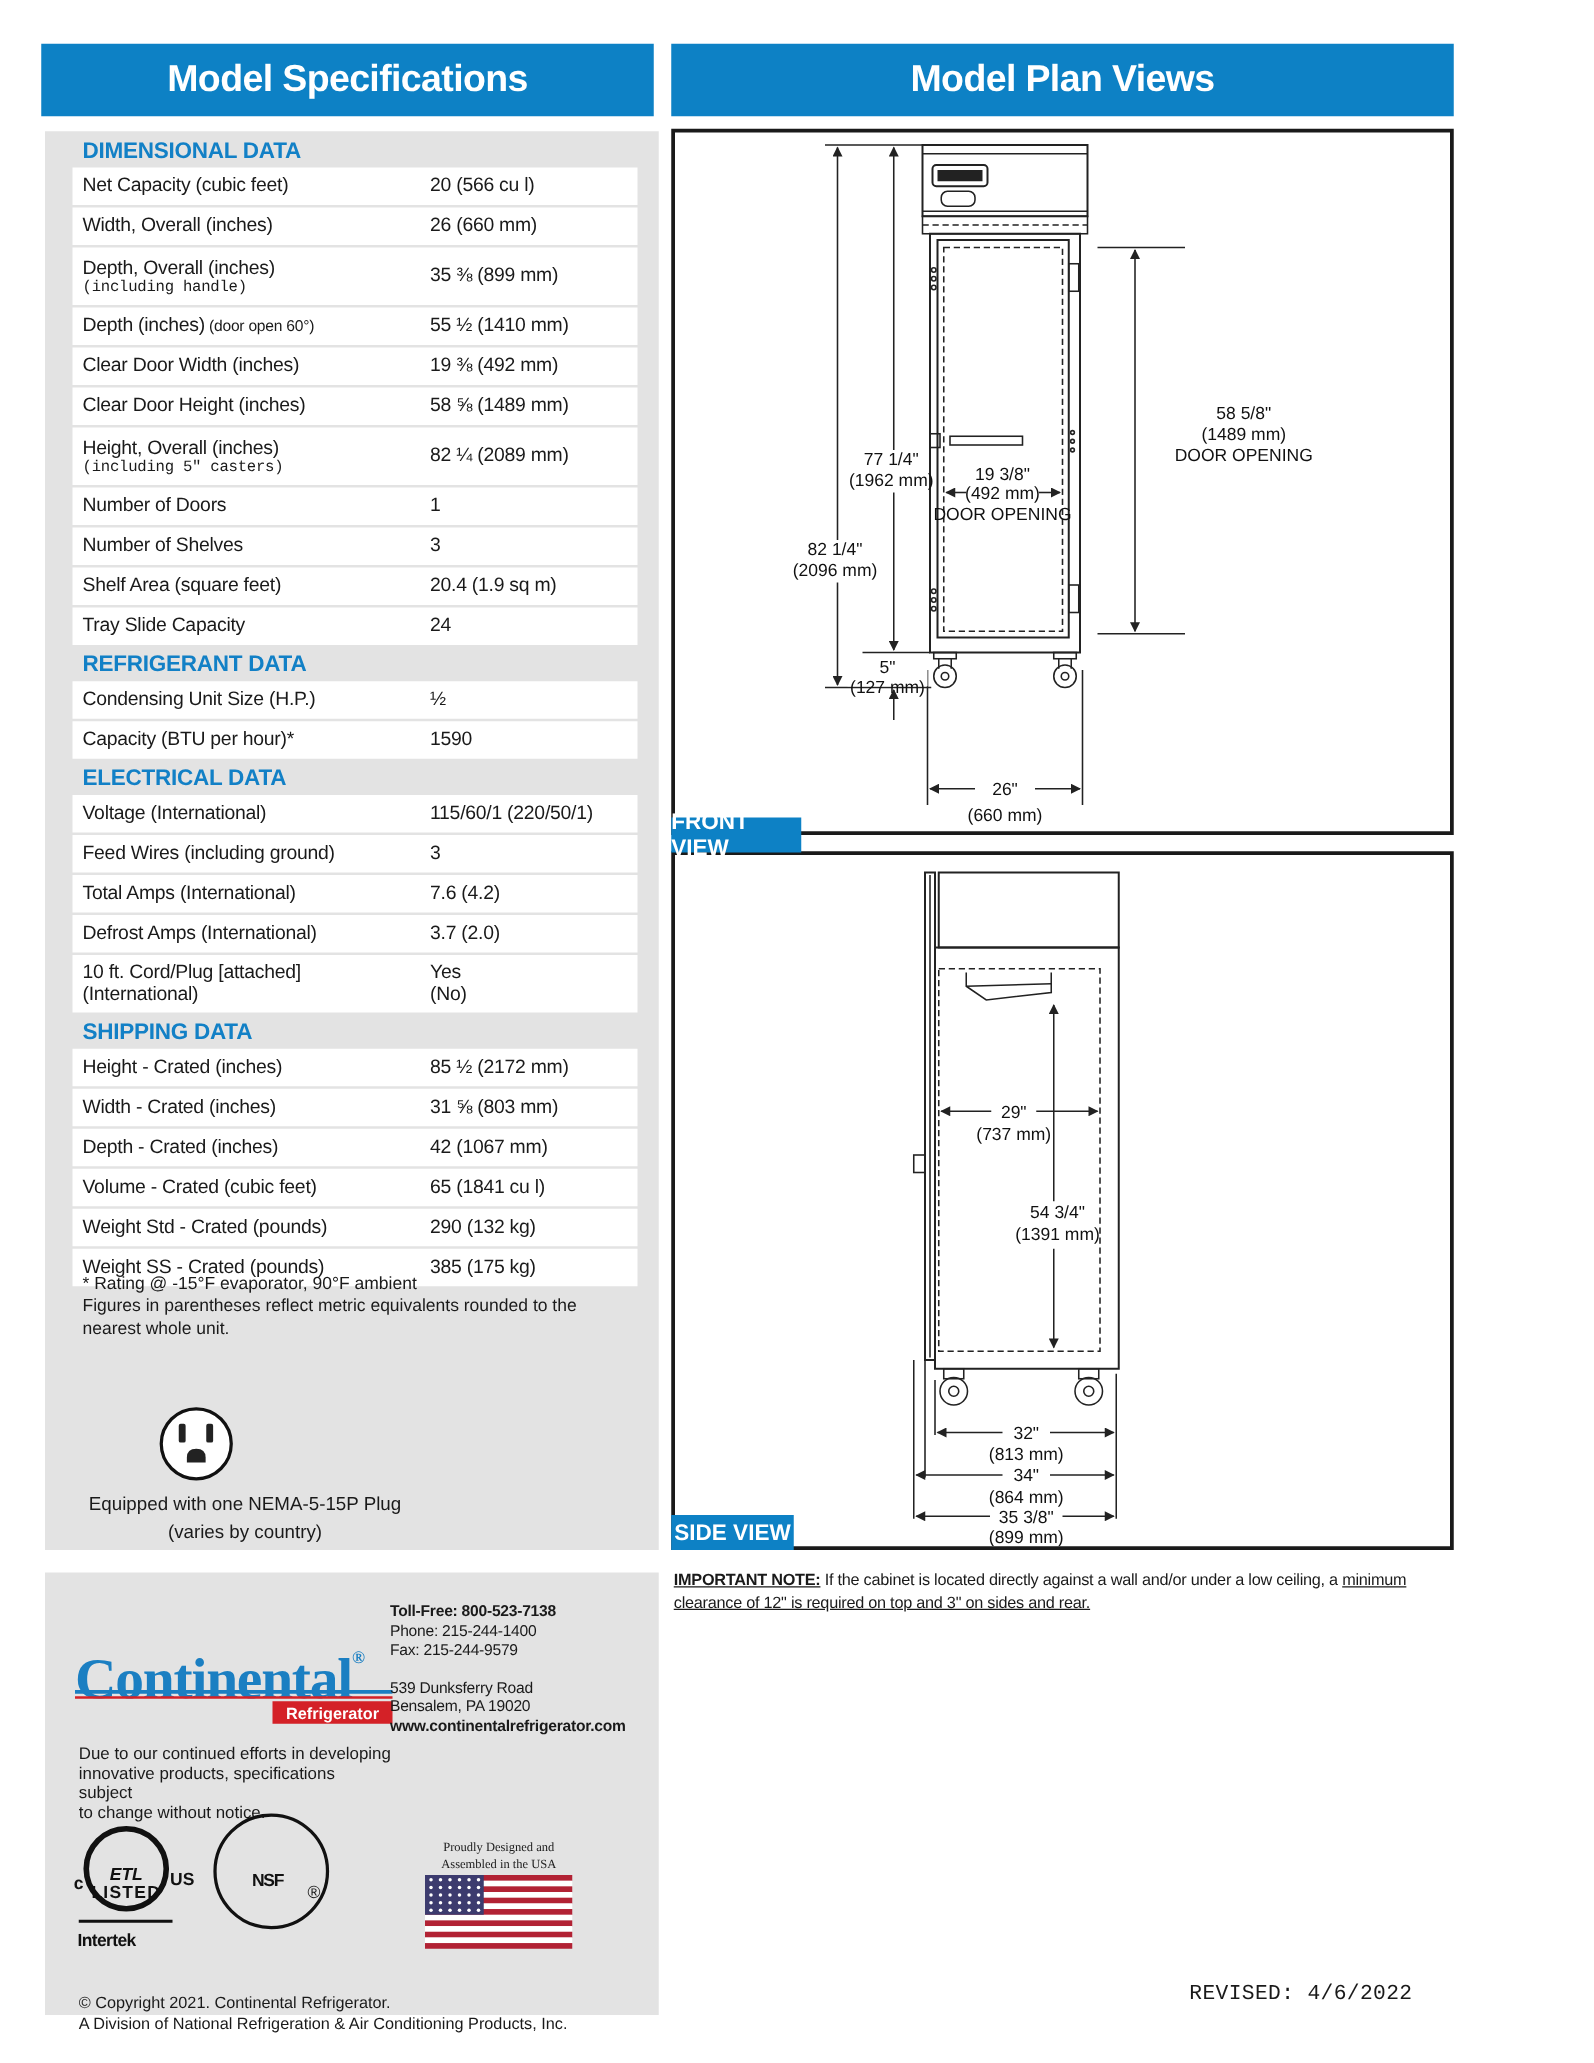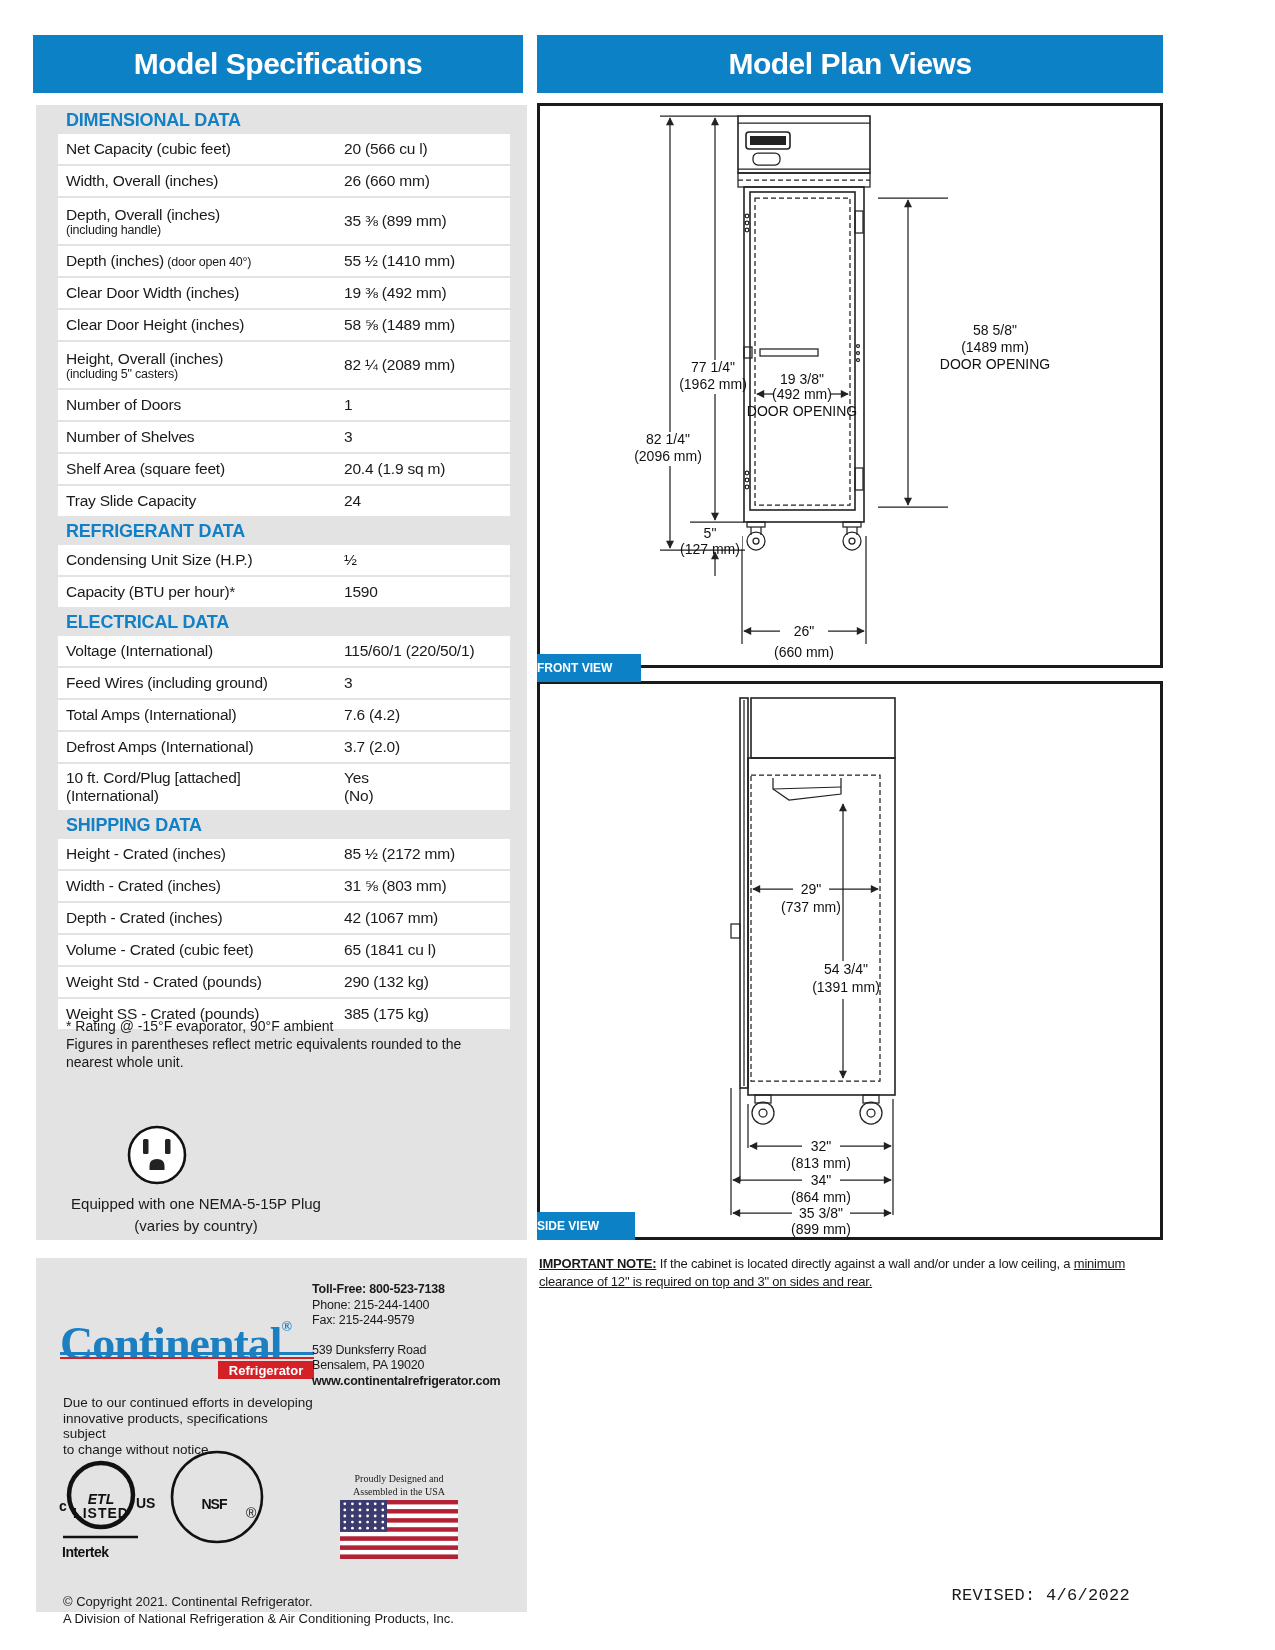--- a/index.html
+++ b/index.html
@@ -14,28 +14,28 @@
   
   .spec-table{position:absolute;left:0;top:0;width:100%;padding-top:2px;}
   .sec-hdr{height:27px;line-height:27px;padding-left:30px;color:#1280c6;font-weight:bold;
            font-size:18px;letter-spacing:-0.2px;}
   .row{display:flex;background:#fff;margin:0 17px 2px 22px;min-height:30px;align-items:center;
        font-size:15.5px;letter-spacing:-0.2px;}
   .row.tall{min-height:46px;}
   .lab{flex:0 0 286px;padding:3px 0 3px 8px;box-sizing:border-box;}
   .val{flex:1;padding:3px 0;}
   .note{font-size:12.5px;}
-  .sub{font-size:12.5px;line-height:13px;}
+  .sub{font-size:12.5px;line-height:13px;font-family:Liberation Mono, monospace;}
   .l2{line-height:18px;}
   .footnotes{position:absolute;left:58px;width:420px;font-size:14px;line-height:18px;}
   .plug-cap{position:absolute;text-align:center;font-size:15px;line-height:22px;}
   
   .view-box{position:absolute;background:#fff;border:3px solid #1a1a1a;box-sizing:border-box;}
-  .view-label{position:absolute;background:#0d81c5;color:#fff;font-weight:bold;font-size:12px;
-              display:flex;align-items:center;z-index:5;}
+  .view-label{position:absolute;background:#0d81c5;color:#fff;font-weight:bold;font-size:18px;
+              display:flex;align-items:center;justify-content:center;z-index:5;}
   svg text{font-family:"Liberation Sans","DejaVu Sans",sans-serif;font-size:14px;fill:#111;}
   svg .s{stroke:#222;fill:none;stroke-width:1.6;}
   svg .d{stroke:#222;fill:none;stroke-width:1.25;}
   svg .dash{stroke:#222;fill:none;stroke-width:1.25;stroke-dasharray:5 3;}
   svg .fill{fill:#222;stroke:none;}
   
   .imp-note{position:absolute;font-size:13px;line-height:18px;letter-spacing:-0.2px;}
   .imp-note b{text-decoration:underline;}
   .revised{position:absolute;font-family:Liberation Mono, monospace;font-size:17px;
            text-align:right;letter-spacing:0.3px;}
@@ -89,21 +89,21 @@
           <div class="lab">
             <div class="l2"><span>Depth, Overall (inches)</span></div>
             <div class="sub">(including handle)</div>
           </div>
           <div class="val">
             <div class="l2">35 ⅜ (899 mm)</div>
           </div>
         </div>
         <div class="row">
           <div class="lab">
-            <div class="l2"><span>Depth (inches)</span><span class="note"> (door open 40°)</span></div>
+            <div class="l2"><span>Depth (inches)</span><span class="note"> (door open 60°)</span></div>
           </div>
           <div class="val">
             <div class="l2">55 ½ (1410 mm)</div>
           </div>
         </div>
         <div class="row">
           <div class="lab">
             <div class="l2"><span>Clear Door Width (inches)</span></div>
           </div>
           <div class="val">

